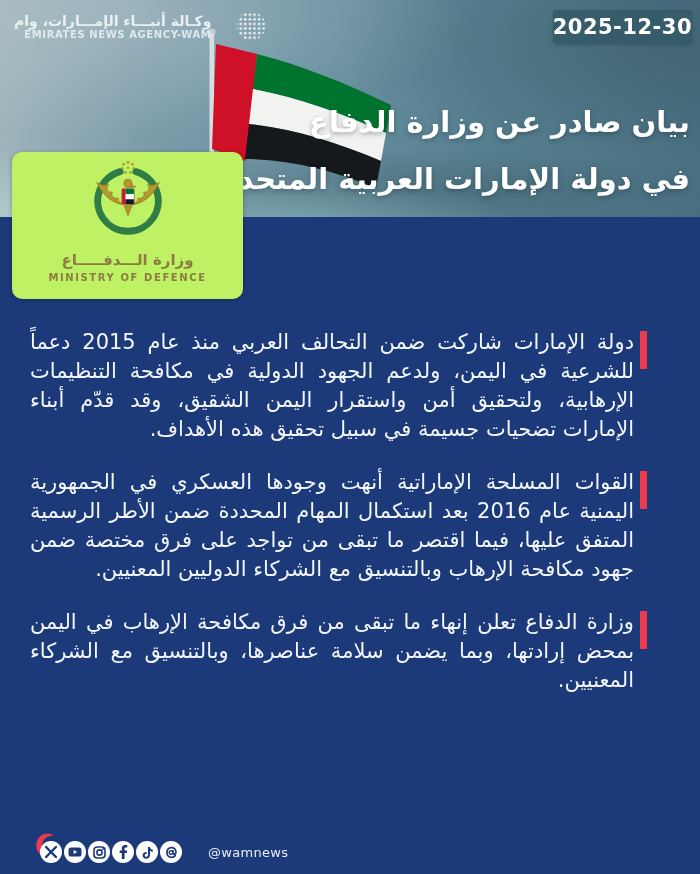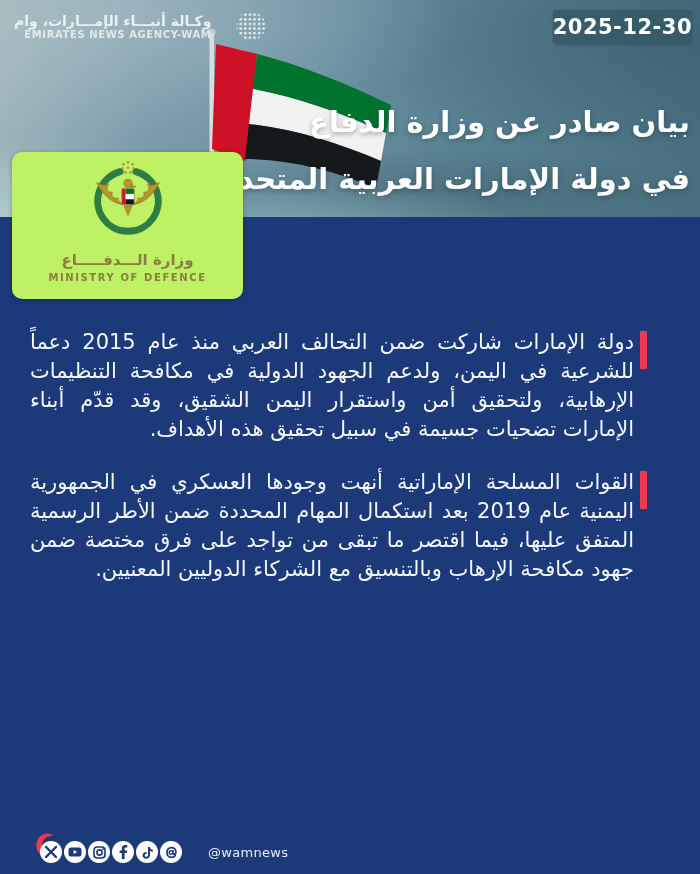--- a/index.html
+++ b/index.html
@@ -164,21 +164,25 @@
     <div class="mod-en">MINISTRY OF DEFENCE</div>
   </div>
 
   <div class="content">
     <div class="para">
       <span class="accent-bar"></span>
       <span>دولة الإمارات شاركت ضمن التحالف العربي منذ عام 2015 دعماً للشرعية في اليمن، ولدعم الجهود الدولية في مكافحة التنظيمات الإرهابية، ولتحقيق أمن واستقرار اليمن الشقيق، وقد قدّم أبناء الإمارات تضحيات جسيمة في سبيل تحقيق هذه الأهداف.</span>
     </div>
     <div class="para">
       <span class="accent-bar"></span>
-      <span>القوات المسلحة الإماراتية أنهت وجودها العسكري في الجمهورية اليمنية عام 2019 بعد استكمال المهام المحددة ضمن الأطر الرسمية المتفق عليها، فيما اقتصر ما تبقى من تواجد على فرق مختصة ضمن جهود مكافحة الإرهاب وبالتنسيق مع الشركاء الدوليين المعنيين.</span>
+      <span>القوات المسلحة الإماراتية أنهت وجودها العسكري في الجمهورية اليمنية عام 2016 بعد استكمال المهام المحددة ضمن الأطر الرسمية المتفق عليها، فيما اقتصر ما تبقى من تواجد على فرق مختصة ضمن جهود مكافحة الإرهاب وبالتنسيق مع الشركاء الدوليين المعنيين.</span>
+    </div>
+    <div class="para">
+      <span class="accent-bar"></span>
+      <span>وزارة الدفاع تعلن إنهاء ما تبقى من فرق مكافحة الإرهاب في اليمن بمحض إرادتها، وبما يضمن سلامة عناصرها، وبالتنسيق مع الشركاء المعنيين.</span>
     </div>
   </div>
 
   <div class="footer">
     <svg class="brand-comma" width="22" height="26" viewBox="0 0 22 26">
       <path d="M5,21 C1.5,14 3.5,6 11,3 C16,1.5 19,3 20,5 C14,4.5 9.5,8 9,14 C8.8,17 9.6,19 11,21 C9.5,23 6.8,23.5 5,21 Z" fill="#ee3a4d"></path>
     </svg>
 
     <div class="soc">
       <svg width="12" height="12" viewBox="0 0 12 12">

